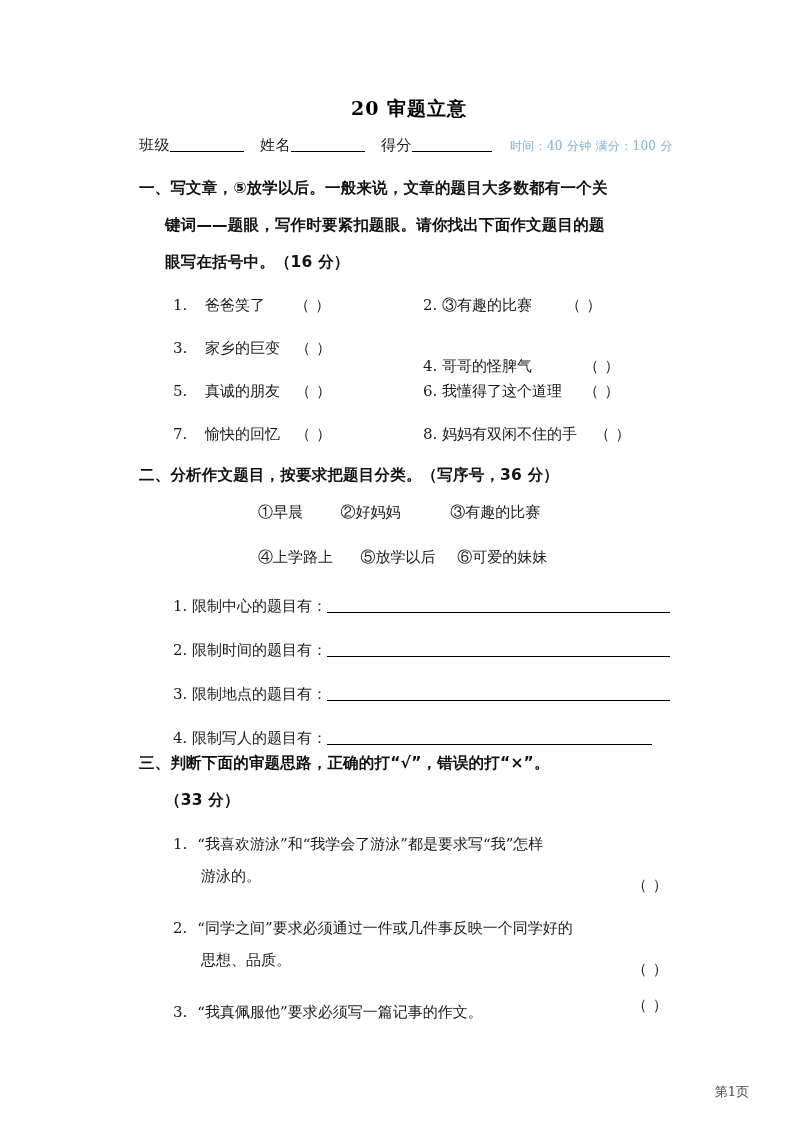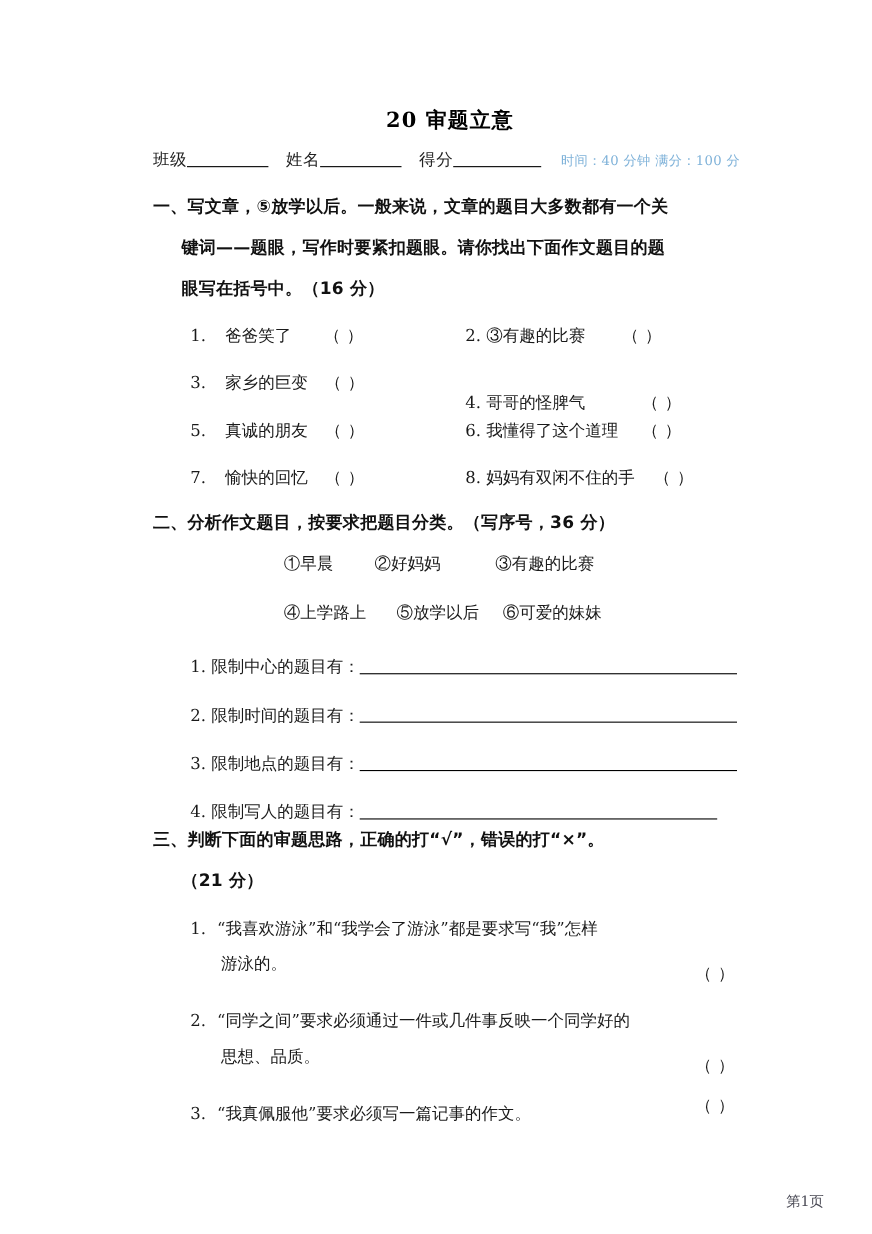--- a/index.html
+++ b/index.html
@@ -246,21 +246,21 @@
     <span class="num">3.</span>
     <span>限制地点的题目有：</span><span class="fill-rule" style="width:343px;"></span>
   </div>
   <div class="fill-row" style="left:148px; top:729px;">
     <span class="num">4.</span>
     <span>限制写人的题目有：</span><span class="fill-rule" style="width:325px;"></span>
   </div>
 
   <div class="sec-head" style="left:114px; top:745px; width:600px;">
     <span class="cont">三、判断下面的审题思路，正确的打“√”，错误的打“×”。</span>
-    <span class="cont" style="padding-left:26px;">（21 分）</span>
+    <span class="cont" style="padding-left:26px;">（33 分）</span>
   </div>
 
   <div class="judge" style="left:148px; top:828px; width:540px;">
     <span class="l1"><span class="num">1.</span><span style="display:inline-block; width:10px;"></span><span>“我喜欢游泳”和“我学会了游泳”都是要求写“我”怎样</span></span>
     <span class="l2" style="padding-left:28px;">游泳的。</span>
   </div>
   <div class="judge-paren" style="left:607px; top:876px;">（    ）</div>
 
   <div class="judge" style="left:148px; top:912px; width:540px;">
     <span class="l1"><span class="num">2.</span><span style="display:inline-block; width:10px;"></span><span>“同学之间”要求必须通过一件或几件事反映一个同学好的</span></span>

